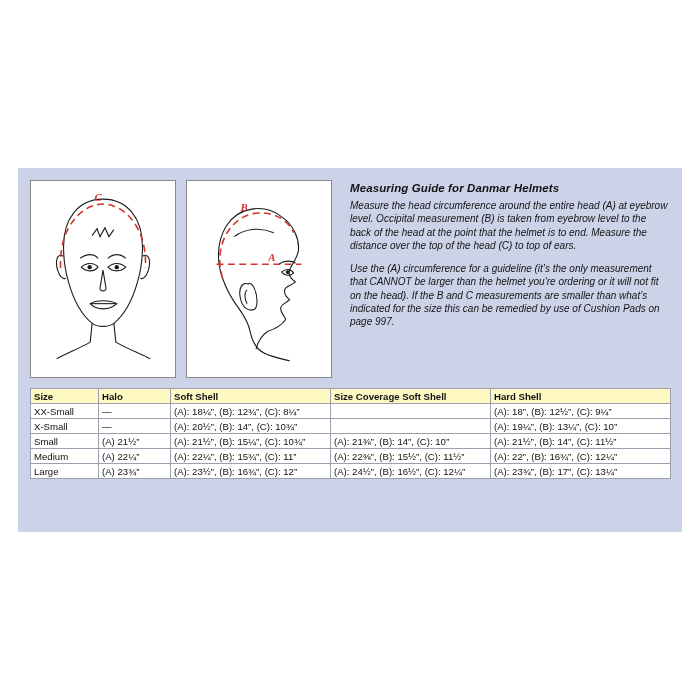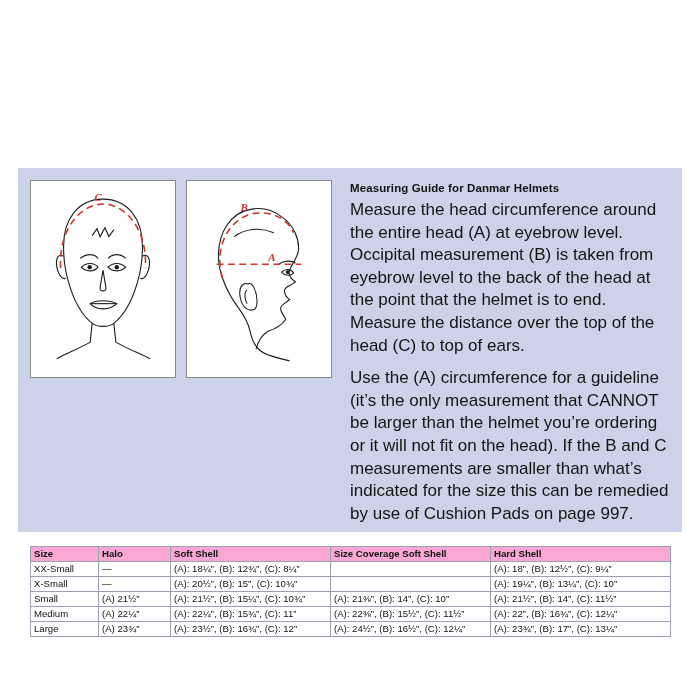--- a/index.html
+++ b/index.html
@@ -43,31 +43,32 @@
     box-sizing: border-box;
     width: 146px;
     height: 198px;
     position: relative;
   }
   .fig svg { display: block; width: 100%; height: 100%; }
   .guide {
     flex: 1;
     padding-left: 8px;
     padding-top: 2px;
+    font-style: italic;
   }
   .guide h2 {
     margin: 0 0 5px 0;
     font-size: 11.5px;
     font-weight: bold;
     color: #121212;
     letter-spacing: 0.1px;
   }
   .guide p {
     margin: 0 0 10px 0;
-    font-size: 17px;
+    font-size: 10px;
     line-height: 1.33;
     color: #141414;
   }
   table.sizes {
     margin-top: 10px;
     border-collapse: collapse;
     width: 640px;
     background: #ffffff;
     table-layout: fixed;
   }
@@ -75,21 +76,21 @@
     border: 1px solid #9aa0b0;
     font-size: 9.6px;
     padding: 1.5px 3px;
     color: #111111;
     white-space: nowrap;
     overflow: hidden;
   }
   table.sizes th {
     font-weight: bold;
     text-align: left;
-    background: #f9a8d4;
+    background: #fef9c3;
   }
   table.sizes td.size-cell {
     font-weight: normal;
   }
   col.c0 { width: 68px; }
   col.c1 { width: 72px; }
   col.c2 { width: 160px; }
   col.c3 { width: 160px; }
   col.c4 { width: 180px; }
   .dash-red { stroke: #d4322c; stroke-width: 1.6; fill: none; stroke-dasharray: 7 4.5; }
@@ -198,21 +199,21 @@
           <tr>
             <td class="size-cell">XX-Small</td>
             <td>—</td>
             <td>(A): 18¼”, (B): 12¾”, (C): 8¼”</td>
             <td></td>
             <td>(A): 18”, (B): 12½”, (C): 9¼”</td>
           </tr>
           <tr>
             <td class="size-cell">X-Small</td>
             <td>—</td>
-            <td>(A): 20½”, (B): 15”, (C): 10¾”</td>
+            <td>(A): 20½”, (B): 14”, (C): 10¾”</td>
             <td></td>
             <td>(A): 19¼”, (B): 13¼”, (C): 10”</td>
           </tr>
           <tr>
             <td class="size-cell">Small</td>
             <td>(A) 21½”</td>
             <td>(A): 21½”, (B): 15¼”, (C): 10¾”</td>
             <td>(A): 21⅜”, (B): 14”, (C): 10”</td>
             <td>(A): 21½”, (B): 14”, (C): 11½”</td>
           </tr>

